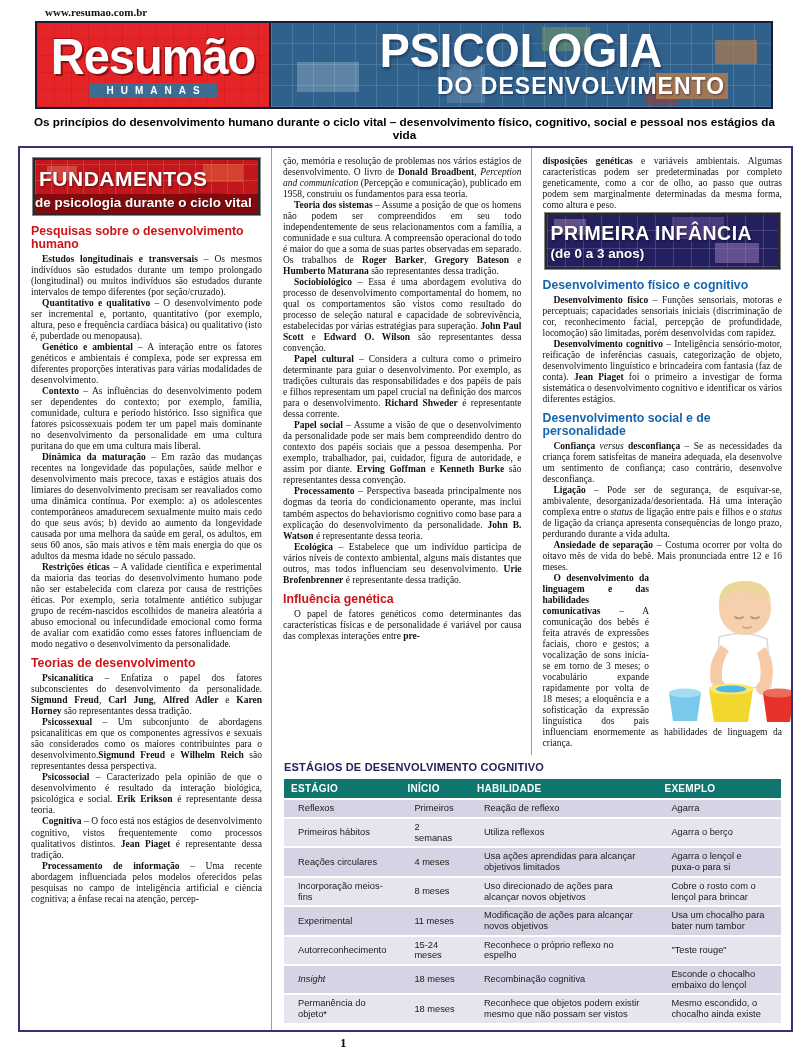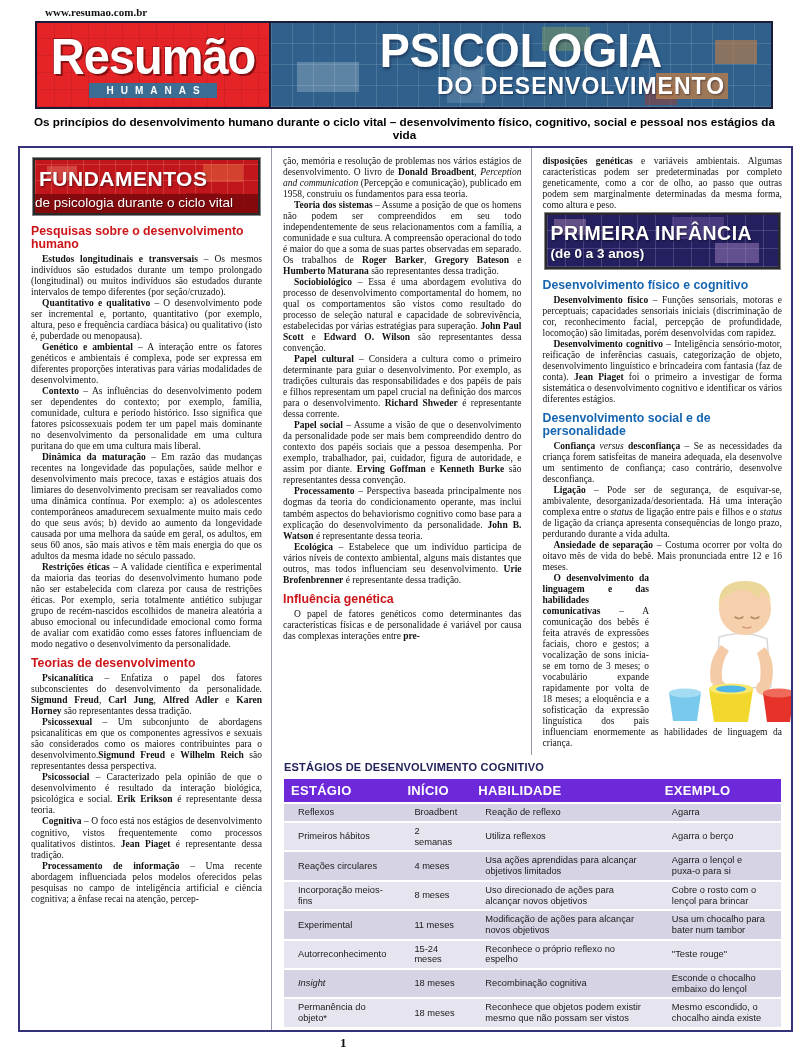--- a/index.html
+++ b/index.html
@@ -56,32 +56,32 @@
     background-image:linear-gradient(rgba(235,120,70,.45),rgba(235,120,70,.45)),linear-gradient(rgba(255,180,150,.3),rgba(255,180,150,.3)),linear-gradient(rgba(120,10,10,.4),rgba(120,10,10,.4)),repeating-linear-gradient(90deg,rgba(255,150,130,.25) 0 1px,transparent 1px 16px),repeating-linear-gradient(0deg,rgba(255,150,130,.25) 0 1px,transparent 1px 16px);
     background-repeat:no-repeat,no-repeat,no-repeat,repeat,repeat;
     background-size:40px 18px,30px 14px,34px 16px,auto,auto;
     background-position:92% 10%,6% 15%,80% 90%,0 0,0 0;}
   .banner_navy{background-color:#242060;
     background-image:linear-gradient(rgba(150,120,180,.55),rgba(150,120,180,.55)),linear-gradient(rgba(190,150,190,.4),rgba(190,150,190,.4)),linear-gradient(rgba(90,70,140,.7),rgba(90,70,140,.7)),repeating-linear-gradient(90deg,rgba(200,180,230,.22) 0 1px,transparent 1px 18px),repeating-linear-gradient(0deg,rgba(200,180,230,.22) 0 1px,transparent 1px 18px);
     background-repeat:no-repeat,no-repeat,no-repeat,repeat,repeat;
     background-size:44px 20px,32px 16px,52px 22px,auto,auto;
     background-position:90% 88%,4% 10%,70% 8%,0 0,0 0;}
   .banner_red .bt{font-family:"Liberation Sans",sans-serif;font-weight:900;font-size:21px;color:#fff;letter-spacing:.5px;text-shadow:1px 1px 2px rgba(0,0,0,.5);}
-  .banner_red .bs{margin:3px -4px 0 -4px;background:rgba(125,8,12,.9);font-family:"Liberation Sans",sans-serif;font-weight:normal;font-size:13.5px;color:#fff;padding:1px 0 3px 0;text-shadow:1px 1px 1px rgba(0,0,0,.4);}
+  .banner_red .bs{margin:3px -4px 0 -4px;background:rgba(125,8,12,.9);font-family:"Liberation Sans",sans-serif;font-weight:bold;font-size:13.5px;color:#fff;padding:1px 0 3px 0;text-shadow:1px 1px 1px rgba(0,0,0,.4);}
   .banner_navy .bt{font-family:"Liberation Sans",sans-serif;font-weight:900;font-size:19.5px;color:#fff;letter-spacing:.5px;text-shadow:1px 1px 2px rgba(0,0,0,.55);}
   .banner_navy .bs{font-family:"Liberation Sans",sans-serif;font-weight:bold;font-size:13.5px;color:#fff;padding:1px 0 6px 0;text-shadow:1px 1px 1px rgba(0,0,0,.45);}
 
   
   .baby-float{float:right;width:128px;height:148px;margin:2px -2px 0 7px;position:relative;z-index:2;}
 
   
   .table-block{padding:4px 10px 4px 12px;font-family:"Liberation Sans","DejaVu Sans",sans-serif;}
   .table-title{font-weight:bold;font-size:11px;color:#23225c;margin:2px 0 4px 0;letter-spacing:.2px;}
   table.stages{width:100%;border-collapse:separate;border-spacing:0 2px;}
-  table.stages th{background:#6d28d9;color:#fff;text-align:left;font-size:13px;font-weight:bold;padding:4px 7px;letter-spacing:.3px;}
+  table.stages th{background:#0f766e;color:#fff;text-align:left;font-size:10px;font-weight:bold;padding:4px 7px;letter-spacing:.3px;}
   table.stages td{font-size:9.3px;color:#1a1a1a;padding:3px 14px;vertical-align:middle;line-height:1.15;}
   table.stages tr.shade-a td{background:#d6d3e4;}
   table.stages tr.shade-b td{background:#e6e4ef;}
   table.stages col.c1{width:23%;} table.stages col.c2{width:14%;} table.stages col.c3{width:38%;} table.stages col.c4{width:25%;}
   .footnote{margin-top:4px;font-family:"Liberation Serif",serif;font-style:italic;font-size:8.4px;line-height:1.25;color:#222;padding-left:10px;text-indent:-10px;}
 
   
   .page-number{margin:3px 0 0 340px;font-family:"Liberation Serif",serif;font-weight:bold;font-size:13px;}
 </style>
 </head>
@@ -193,21 +193,21 @@
           <tr>
             <th>ESTÁGIO</th>
             <th>INÍCIO</th>
             <th>HABILIDADE</th>
             <th>EXEMPLO</th>
           </tr>
         </thead>
         <tbody>
             <tr class="shade-a">
               <td>Reflexos</td>
-              <td>Broadbent</td>
+              <td>Primeiros</td>
               <td>Reação de reflexo</td>
               <td>Agarra</td>
             </tr>
             <tr class="shade-b">
               <td>Primeiros hábitos</td>
               <td>2 semanas</td>
               <td>Utiliza reflexos</td>
               <td>Agarra o berço</td>
             </tr>
             <tr class="shade-a">

